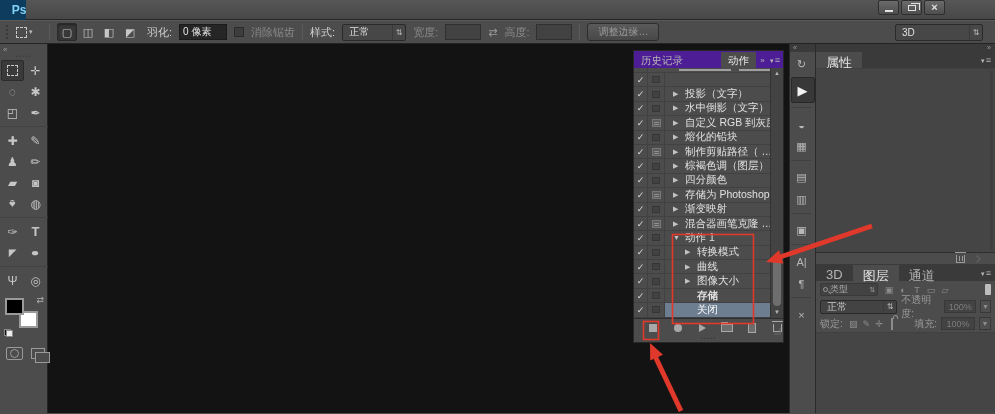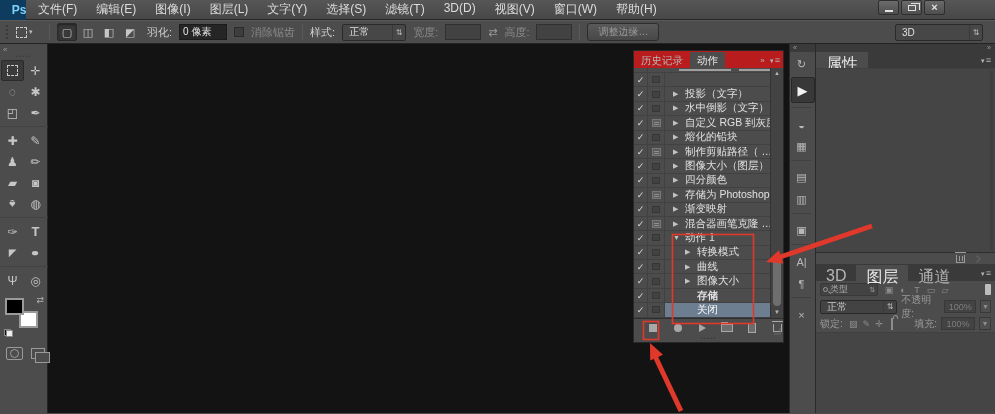--- a/index.html
+++ b/index.html
@@ -105,21 +105,21 @@
     width:24px; height:26px; font-size:13px; }
   .dock-sep { width:20px; height:5px; border-top:1px solid #404040; margin-top:4px;
     text-align:center; color:#3c3c3c; font-size:5px; line-height:2px; }
 
   
   .right-col { width:180px; background:#4c4c4c; border-left:1px solid #2a2a2a;
     display:flex; flex-direction:column; }
   .panel-head { height:7px; background:#3a3a3a; color:#9a9a9a; font-size:7px; line-height:7px;
     text-align:right; padding-right:4px; }
   .tabstrip { height:17px; background:#3a3a3a; display:flex; align-items:flex-end; position:relative; }
-  .ptab { padding:2px 10px 2px; font-size:16px; color:#b5b5b5; height:16px; }
+  .ptab { padding:2px 10px 2px; font-size:13px; color:#b5b5b5; height:16px; }
   .ptab.active { background:#4c4c4c; color:#e6e6e6; }
   .pmenu { position:absolute; right:4px; top:4px; color:#b5b5b5; font-size:9px; }
   .pmenu .vv { font-size:6px; }
   .props-name { height:20px; display:flex; align-items:center; padding-left:10px;
     font-size:11px; color:#dadada; }
   .props-empty { height:184px; background:#454545; border-top:1px solid #404040; position:relative; }
   .props-empty:after { content:""; position:absolute; right:2px; top:2px; bottom:2px; width:3px;
     background:#3e3e3e; }
   .props-bottom { height:12px; background:#4c4c4c; border-top:1px solid #2e2e2e;
     display:flex; justify-content:flex-end; align-items:center; padding-right:14px; gap:8px; }
@@ -152,21 +152,21 @@
     color:#8d8d8d; font-size:7px; display:flex; align-items:center; justify-content:center; }
   .mini-lock { width:7px; height:6px; border:1px solid #8d8d8d; position:relative; margin-top:3px; }
   .mini-lock:before { content:""; position:absolute; left:1px; top:-4px; width:3px; height:3px;
     border:1px solid #8d8d8d; border-bottom:none; border-radius:3px 3px 0 0; }
   .l-ic { font-size:9px; color:#8d8d8d; width:13px; text-align:center; }
   .layers-content { flex:1; background:#454545; border-top:1px solid #404040; }
 
   
   .actions-panel { position:absolute; left:633px; top:6px; width:151px; height:293px;
     background:#4c4c4c; border:1px solid #282828; display:flex; flex-direction:column; z-index:5; }
-  .ap-tabs { height:17px; background:#b91c1c; display:flex; align-items:flex-end; position:relative; }
+  .ap-tabs { height:17px; background:#4c1d95; display:flex; align-items:flex-end; position:relative;gap:31px; }
   .ap-tabs .ptab { padding:2px 7px; font-size:10.5px; }
   .ap-right-ics { position:absolute; right:3px; top:4px; color:#b5b5b5; font-size:8px;
     display:flex; gap:4px; align-items:center; }
   .ap-list { height:250px; position:relative; background:#4c4c4c; overflow:hidden; }
   .ap-rows { position:absolute; left:0; top:0; right:13px; }
   .partial-row { height:5px; border-bottom:1px solid #414141; position:relative; overflow:hidden; }
   .partial-row:before { content:""; position:absolute; left:45px; top:1px; width:52px; height:2px;
     background:#9f9f9f; box-shadow:60px 0 0 #9f9f9f; }
   .arow { display:flex; height:14.4px; border-bottom:1px solid #414141; align-items:stretch;
     font-size:10.5px; color:#e0e0e0; }
@@ -211,33 +211,20 @@
   
   .annot { position:absolute; left:0; top:0; z-index:50; pointer-events:none; }
 </style>
 </head>
 <body>
 
 <div class="app" data-name="photoshop-window">
 
   <div class="titlebar" data-name="title-bar">
     <div class="ps-logo" data-name="photoshop-logo">Ps</div>
-    <div class="menus" data-name="menu-bar">
-        <span class="menu-item" data-name="menu-f">文件(F)</span>
-        <span class="menu-item" data-name="menu-e">编辑(E)</span>
-        <span class="menu-item" data-name="menu-i">图像(I)</span>
-        <span class="menu-item" data-name="menu-l">图层(L)</span>
-        <span class="menu-item" data-name="menu-y">文字(Y)</span>
-        <span class="menu-item" data-name="menu-s">选择(S)</span>
-        <span class="menu-item" data-name="menu-t">滤镜(T)</span>
-        <span class="menu-item" data-name="menu-3dd">3D(D)</span>
-        <span class="menu-item" data-name="menu-v">视图(V)</span>
-        <span class="menu-item" data-name="menu-w">窗口(W)</span>
-        <span class="menu-item" data-name="menu-h">帮助(H)</span>
-      </div>
     <div class="win-btns" data-name="window-controls">
       <div class="win-btn" data-name="minimize-button">
           <span class="g-min" data-name="minimize-icon"></span>
         </div>
       <div class="win-btn" data-name="restore-button">
           <span class="g-restore" data-name="restore-icon"></span>
         </div>
       <div class="win-btn" data-name="close-button">
           <span class="g-close" data-name="close-icon">×</span>
         </div>
@@ -519,21 +506,21 @@
                 <span class="c-label" data-name="action-label">制作剪贴路径（ …</span>
               </span>
             </div>
             <div class="arow" data-name="action-row">
               <span class="c-check" data-name="item-check-icon">✓</span>
               <span class="c-boxcell" data-name="dialog-toggle-box">
                 <span class="tbox" data-name="empty-toggle-icon"></span>
               </span>
               <span class="rmain" data-name="action-row-main" style="padding-left: 8px;">
                 <span class="c-arrow" data-name="expand-arrow-icon">▶</span>
-                <span class="c-label" data-name="action-label">图像大小（图层）</span>
+                <span class="c-label" data-name="action-label">棕褐色调（图层）</span>
               </span>
             </div>
             <div class="arow" data-name="action-row">
               <span class="c-check" data-name="item-check-icon">✓</span>
               <span class="c-boxcell" data-name="dialog-toggle-box">
                 <span class="tbox" data-name="empty-toggle-icon"></span>
               </span>
               <span class="rmain" data-name="action-row-main" style="padding-left: 8px;">
                 <span class="c-arrow" data-name="expand-arrow-icon">▶</span>
                 <span class="c-label" data-name="action-label">四分颜色</span>

